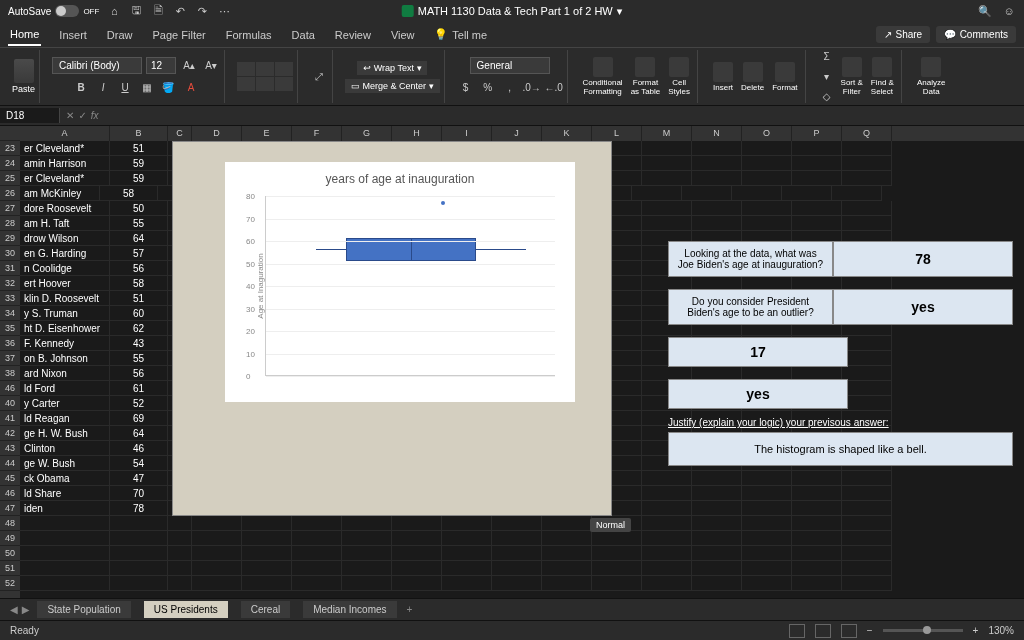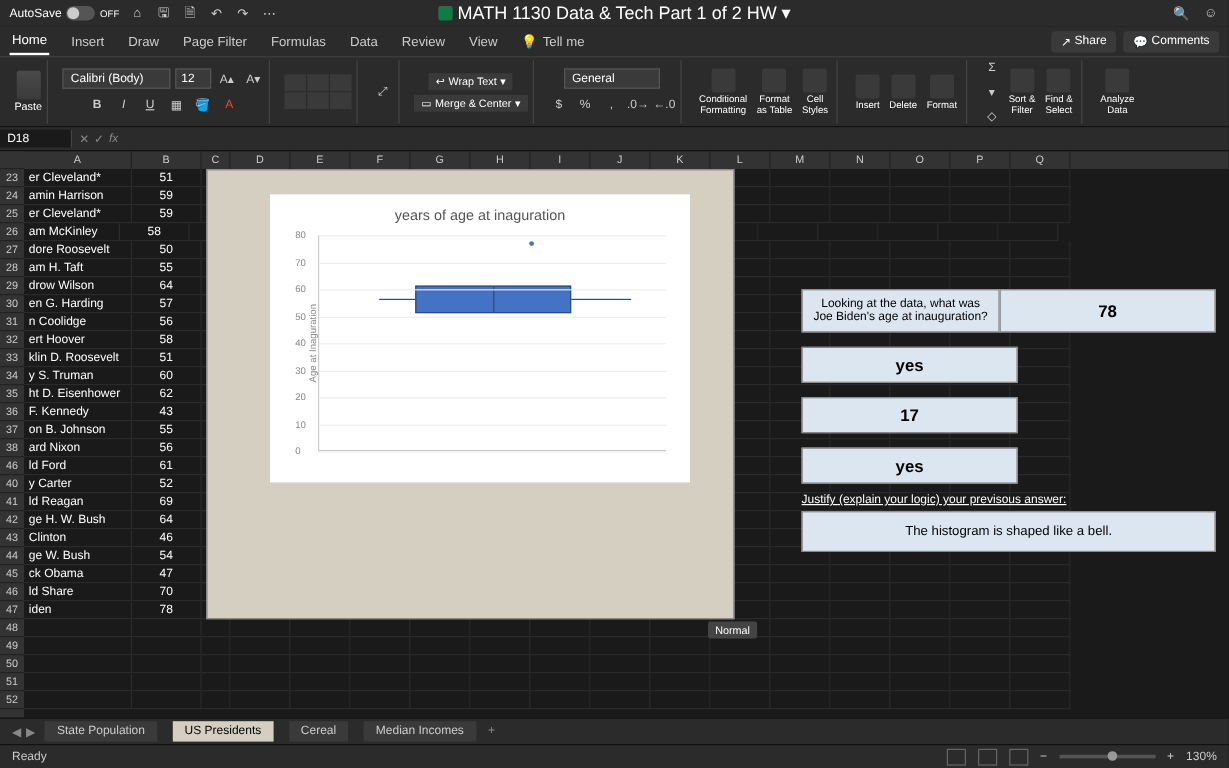--- a/index.html
+++ b/index.html
@@ -3,21 +3,21 @@
 <meta charset="utf-8">
 <style>
 *{margin:0;padding:0;box-sizing:border-box;font-family:-apple-system,BlinkMacSystemFont,"Segoe UI",sans-serif}
 body{background:#1a1a1a;color:#fff;width:1024px;height:640px;overflow:hidden;font-size:11px;display:flex;flex-direction:column}
 .titlebar{background:#2b2b2b;height:22px;display:flex;align-items:center;padding:0 8px;gap:8px;position:relative}
 .titlebar .left{display:flex;align-items:center;gap:8px}
 .autosave{display:flex;align-items:center;gap:4px;font-size:10px}
 .toggle{width:24px;height:12px;background:#555;border-radius:6px;position:relative}
 .toggle::after{content:"";position:absolute;left:1px;top:1px;width:10px;height:10px;background:#ccc;border-radius:50%}
 .titlebar-icon{width:14px;height:14px;color:#ccc;display:flex;align-items:center;justify-content:center}
-.doc-title{position:absolute;left:50%;transform:translateX(-50%);display:flex;align-items:center;gap:4px;font-size:15px}
+.doc-title{position:absolute;left:50%;transform:translateX(-50%);display:flex;align-items:center;gap:4px;font-size:11px}
 .doc-icon{width:12px;height:12px;background:#107c41;border-radius:2px}
 .titlebar .right{margin-left:auto;display:flex;gap:10px;align-items:center}
 .ribbon-tabs{background:#2b2b2b;height:26px;display:flex;align-items:center;padding:0 8px;gap:16px;font-size:11px;border-bottom:1px solid #444}
 .ribbon-tabs .tab{padding:4px 2px;cursor:pointer;color:#ccc}
 .ribbon-tabs .tab.active{border-bottom:2px solid #fff;color:#fff}
 .ribbon-tabs .tab.tellme{display:flex;align-items:center;gap:4px}
 .ribbon-right{margin-left:auto;display:flex;gap:6px}
 .ribbon-btn{background:#3a3a3a;padding:3px 8px;border-radius:3px;font-size:10px;display:flex;align-items:center;gap:3px}
 .ribbon{background:#2b2b2b;height:58px;display:flex;align-items:center;padding:2px 8px;gap:8px;border-bottom:1px solid #111}
 .ribbon-group{display:flex;flex-direction:column;align-items:center;gap:2px;padding:0 4px;border-right:1px solid #444;height:100%;justify-content:center}
@@ -224,21 +224,21 @@
       <span class="fbtn">▾</span>
       <span class="fbtn">◇</span>
     </div>
     <div class="big-btn">
         <div class="big-icon"></div>
         <span style="white-space:pre-line;text-align:center">Sort &amp;
 Filter</span>
       </div>
     <div class="big-btn">
         <div class="big-icon"></div>
-        <span style="white-space:pre-line;text-align:center">Find &amp;
+        <span style="white-space:pre-line;text-align:left">Find &amp;
 Select</span>
       </div>
   </div>
   <div class="ribbon-group">
     <div class="big-btn">
         <div class="big-icon"></div>
         <span style="white-space:pre-line;text-align:center">Analyze
 Data</span>
       </div>
   </div>
@@ -880,21 +880,21 @@
             <div class="cell" style="width: 50px;"></div>
             <div class="cell" style="width: 50px;"></div>
             <div class="cell" style="width: 50px;"></div>
           </div>
         </div>
     </div>
   </div>
 
   <div class="chart-area">
     <div class="chart-box">
-      <div class="chart-title">years of age at inaguration</div>
+      <div class="chart-title">years of age at inauguration</div>
       <div class="chart-plot" id="chart-plot">
         <div class="ylabel">Age at Inaguration</div>
         <div class="whisker-l"></div>
         <div class="boxplot">
             <div class="median"></div>
           </div>
         <div class="whisker-r"></div>
         <div class="outlier" style="left:175px;top:5px"></div>
       <div class="ytick" style="top: 180px;">0</div>
           <div class="gridline" style="top: 180px;"></div>
@@ -917,20 +917,21 @@
         </div>
     </div>
   </div>
 
   <div class="qa-area" id="qa-area">
       <div class="qa-row" style="margin-bottom: 12px;">
         <div class="qa-q">Looking at the data, what was Joe Biden's age at inauguration?</div>
         <div class="qa-a">78</div>
       </div>
       <div class="qa-row" style="margin-bottom: 12px;">
+        <div class="qa-q">Do you consider President Biden's age to be an outlier?</div>
         <div class="qa-a">yes</div>
       </div>
       <div class="qa-row" style="margin-bottom: 12px;">
         <div class="qa-a">17</div>
       </div>
       <div class="qa-row" style="margin-bottom: 4px;">
         <div class="qa-a">yes</div>
       </div>
       <div class="justify-lbl">Justify (explain your logic) your previsous answer:</div>
       <div class="justify-box">The histogram is shaped like a bell.</div>

